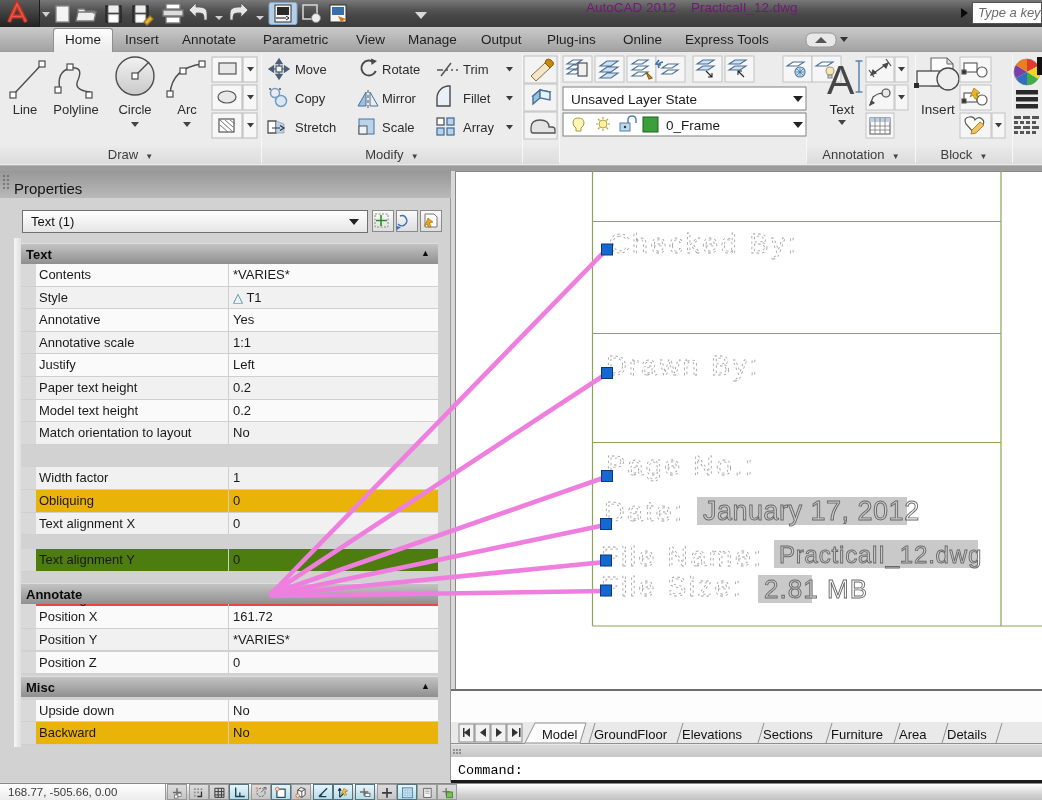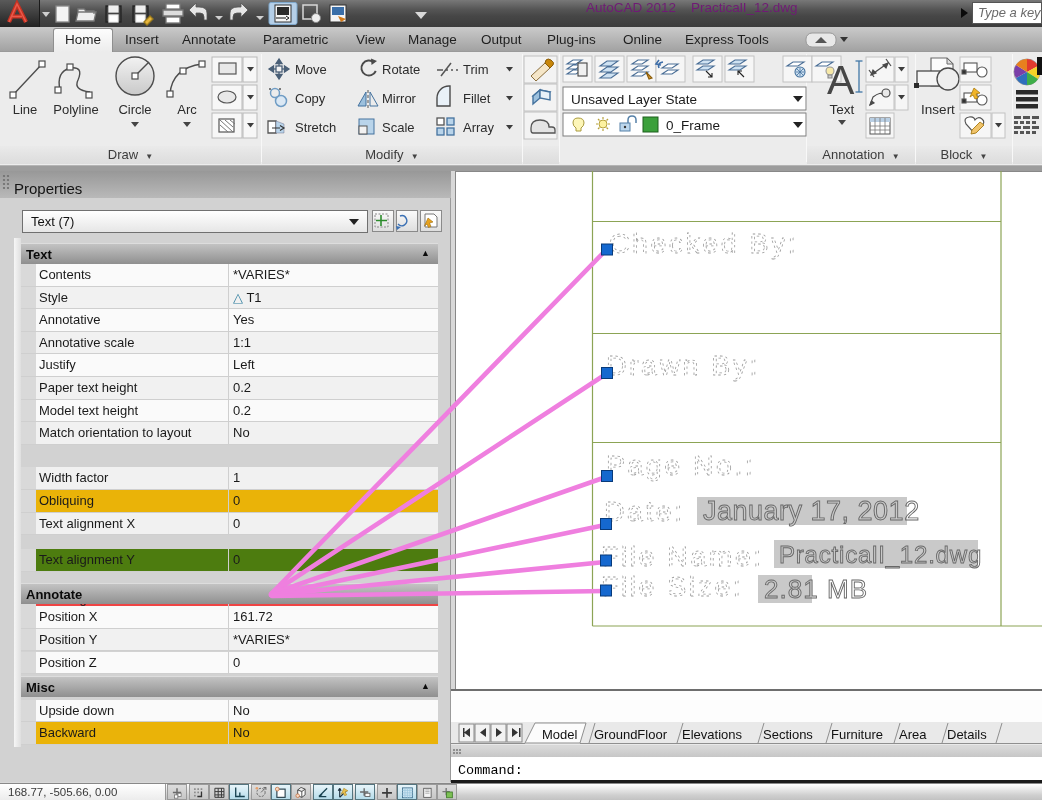--- a/index.html
+++ b/index.html
@@ -406,21 +406,21 @@
 </g>
 </g>
 </svg>
 </div>
 
 <div class="abs" id="palette"></div>
 <div class="abs" id="palband"></div>
 <div class="abs" style="left:14px;top:238px;width:7px;height:509px;background:linear-gradient(90deg,#f6f6f6,#dfdfdf);z-index:2;"></div>
 <div class="abs" id="ribstrip"></div>
 <div class="abs" id="paltitle">Properties</div>
-<div class="abs" id="palcombo">Text (7)</div>
+<div class="abs" id="palcombo">Text (1)</div>
 <svg class="abs" style="left:0;top:0;z-index:4;" width="451" height="800" viewBox="0 0 451 800">
 <path d="M349 219 l5 6 l5 -6 z" fill="#222"></path>
 <rect x="375" y="214" width="13" height="13" fill="none" stroke="#888" stroke-dasharray="2 1.5"></rect>
 <path d="M381 215 v11 M376 220.5 h11" stroke="#2c8c2c" stroke-width="1.6"></path>
 <path d="M400 216 a5 5 0 1 1 -2 8" stroke="#3a70b4" stroke-width="1.4" fill="none"></path>
       <path d="M396 226 l5 1 l-4 3 z" fill="#3a70b4"></path>
 <path d="M425 214 h9 l3 3 v10 h-12 z" fill="#fff" stroke="#777"></path>
       <path d="M428 218 l5 4 l-3.5 1 l1.5 3.5 l-2.5 1 l-1.5 -3.5 l-2.5 2 z" fill="#e8a21c" stroke="#9a6a0a" stroke-width="0.6"></path>
 <g fill="#6e6e6e">
         <circle cx="4" cy="176" r="1.1"></circle>

